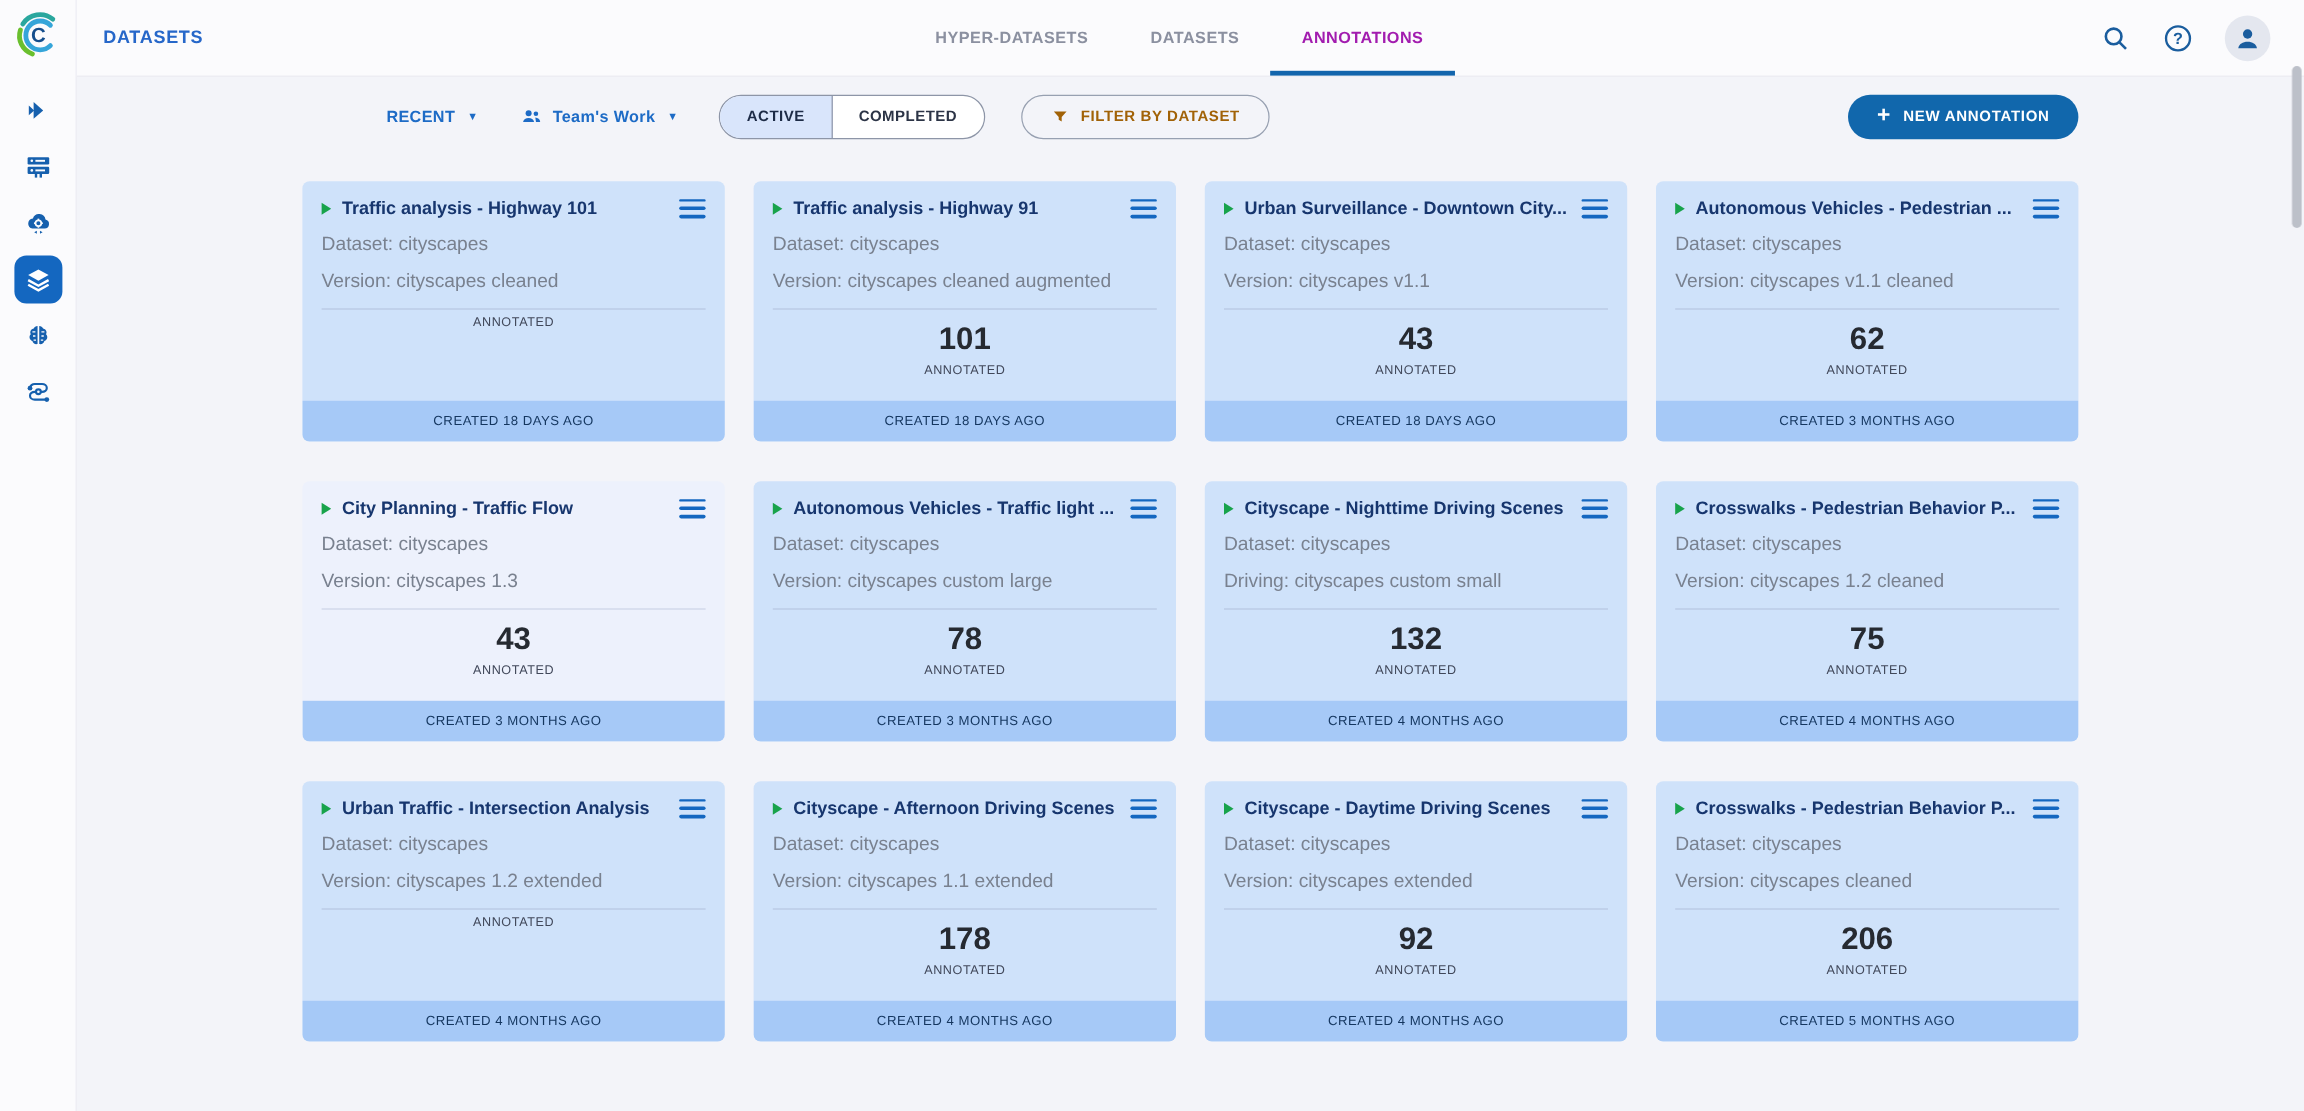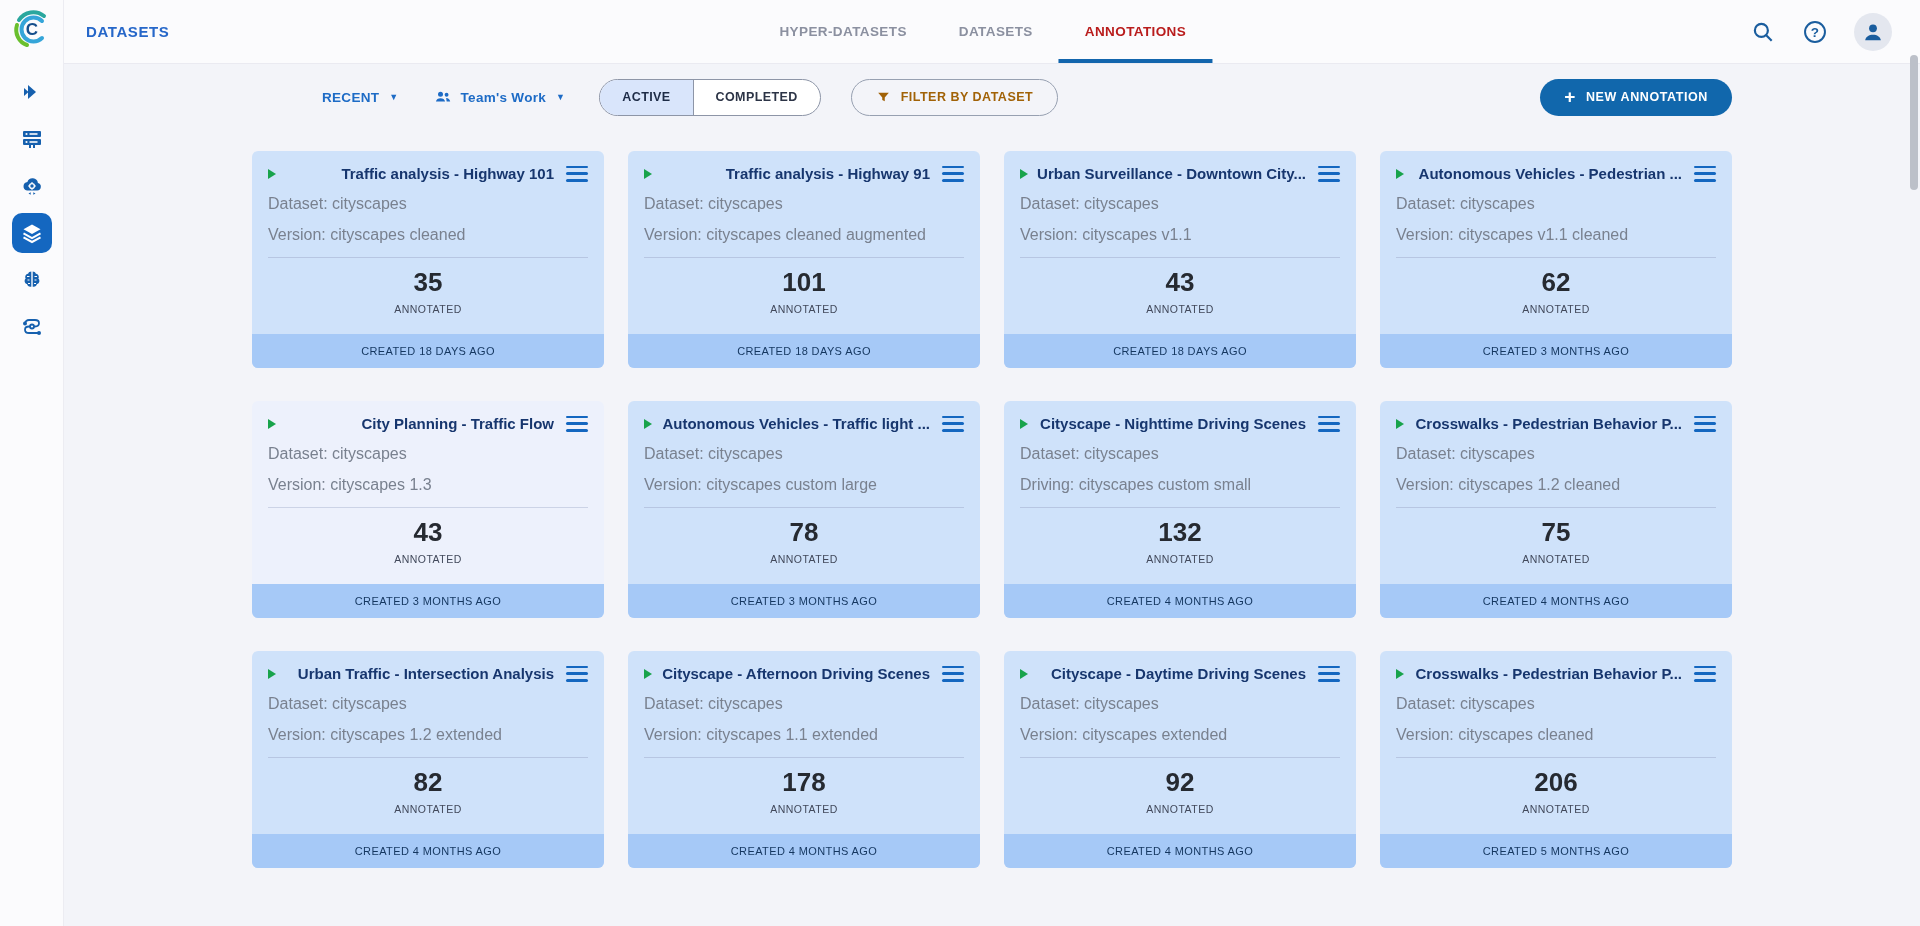--- a/index.html
+++ b/index.html
@@ -21,21 +21,21 @@
   .main { flex:1; display:flex; flex-direction:column; }
   .topbar { height:64px; background:#fbfbfd; border-bottom:1px solid #eaeaf1;
     display:flex; align-items:stretch; position:relative; }
   .page-title { color:#2667c9; font-weight:bold; font-size:15px; letter-spacing:.6px;
     align-self:center; margin-left:22px; }
   .tabs { position:absolute; left:50%; transform:translateX(-52%); height:100%;
     display:flex; align-items:stretch; }
   .tab { display:flex; align-items:center; padding:0 26px; font-size:13.5px; font-weight:bold;
     letter-spacing:.4px; color:#8b90a0; cursor:pointer; border-bottom:4px solid transparent;
     border-top:4px solid transparent; }
-  .tab.active { color:#b91c1c; border-bottom-color:#1265ad; }
+  .tab.active { color:#a21caf; border-bottom-color:#1265ad; }
   .top-actions { margin-left:auto; display:flex; align-items:center; gap:26px; margin-right:28px; }
   .icon-btn { width:26px; height:26px; color:#1a5d9e; cursor:pointer; display:flex;
     align-items:center; justify-content:center; }
   .avatar { width:38px; height:38px; border-radius:50%; background:#e4e7ef; display:flex;
     align-items:center; justify-content:center; color:#1a5d9e; cursor:pointer; }
 
   
   .content { width:1480px; margin:14px 0 0 188px; }
   .toolbar { display:flex; align-items:center; height:38px; }
   .tool-group { display:flex; align-items:center; margin-left:70px; gap:34px; }
@@ -56,21 +56,21 @@
     border:none; border-radius:19px; padding:0 24px; background:#1167ac; color:#ffffff;
     font-size:12.5px; font-weight:bold; letter-spacing:.6px; cursor:pointer;
     font-family:"Liberation Sans", sans-serif; }
   .primary-btn .plus { font-size:19px; font-weight:bold; line-height:1; margin-top:-2px; }
 
   
   .grid { margin-top:35px; display:grid; grid-template-columns:repeat(4,352px); gap:33px 24px; }
   .card { position:relative; height:217px; background:#cfe2fa; border-radius:6px;
     padding:14px 16px 0 16px; overflow:hidden; }
   .card.light { background:#edf1fc; }
-  .card-head { display:flex; align-items:center;text-align:right; }
+  .card-head { display:flex; align-items:center; }
   .play { width:0; height:0; border-left:8px solid #18a34b; border-top:5px solid transparent;
     border-bottom:5px solid transparent; margin-right:9px; flex:0 0 auto; }
   .card-title { color:#17366e; font-size:15px; font-weight:bold; white-space:nowrap;
     overflow:hidden; flex:1; }
   .menu-btn { width:22px; height:16px; display:flex; flex-direction:column; justify-content:space-between;
     cursor:pointer; margin-left:12px; flex:0 0 auto; }
   .menu-btn span { display:block; height:2.6px; background:#1467c0; border-radius:2px; }
   .card-meta { color:#79818f; font-size:16px; margin-top:13px; }
   .card-divider { border:none; border-top:1px solid #b7c6e2; margin-top:13px; }
   .card.light .card-divider { border-top-color:#ccd3e6; }
@@ -225,21 +225,20 @@
       <div class="card-title">Traffic analysis - Highway 101</div>
       <div class="menu-btn">
                 <span></span>
                 <span></span>
                 <span></span>
               </div>
     </div>
     <div class="card-meta">Dataset: cityscapes</div>
     <div class="card-meta">Version: cityscapes cleaned</div>
     <hr class="card-divider">
-    <div class="card-count">35</div>
     <div class="card-count-label">ANNOTATED</div>
     <div class="card-footer">CREATED 18 DAYS AGO</div>
   </article>
           <article class="card">
     <div class="card-head">
       <span class="play"></span>
       <div class="card-title">Traffic analysis - Highway 91</div>
       <div class="menu-btn">
                 <span></span>
                 <span></span>
@@ -361,21 +360,20 @@
       <div class="card-title">Urban Traffic - Intersection Analysis</div>
       <div class="menu-btn">
                 <span></span>
                 <span></span>
                 <span></span>
               </div>
     </div>
     <div class="card-meta">Dataset: cityscapes</div>
     <div class="card-meta">Version: cityscapes 1.2 extended</div>
     <hr class="card-divider">
-    <div class="card-count">82</div>
     <div class="card-count-label">ANNOTATED</div>
     <div class="card-footer">CREATED 4 MONTHS AGO</div>
   </article>
           <article class="card">
     <div class="card-head">
       <span class="play"></span>
       <div class="card-title">Cityscape - Afternoon Driving Scenes</div>
       <div class="menu-btn">
                 <span></span>
                 <span></span>

